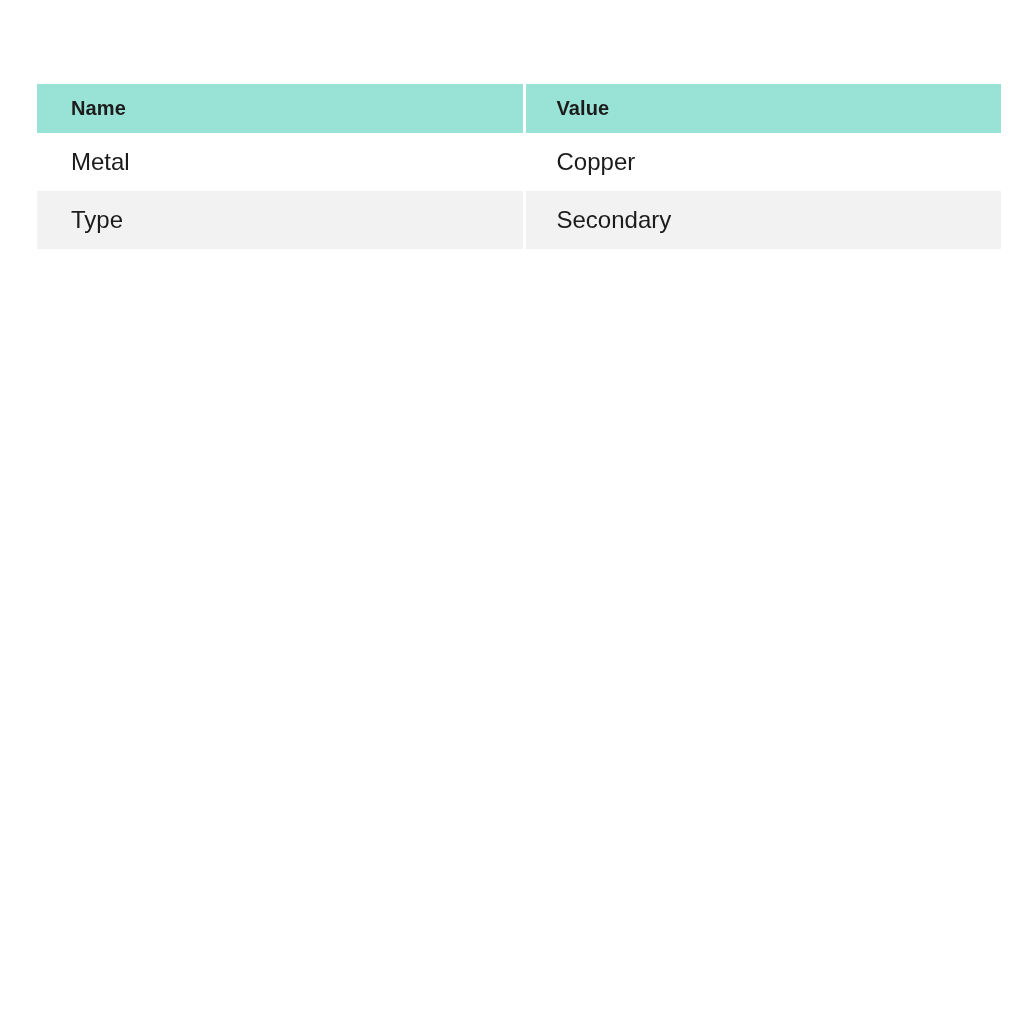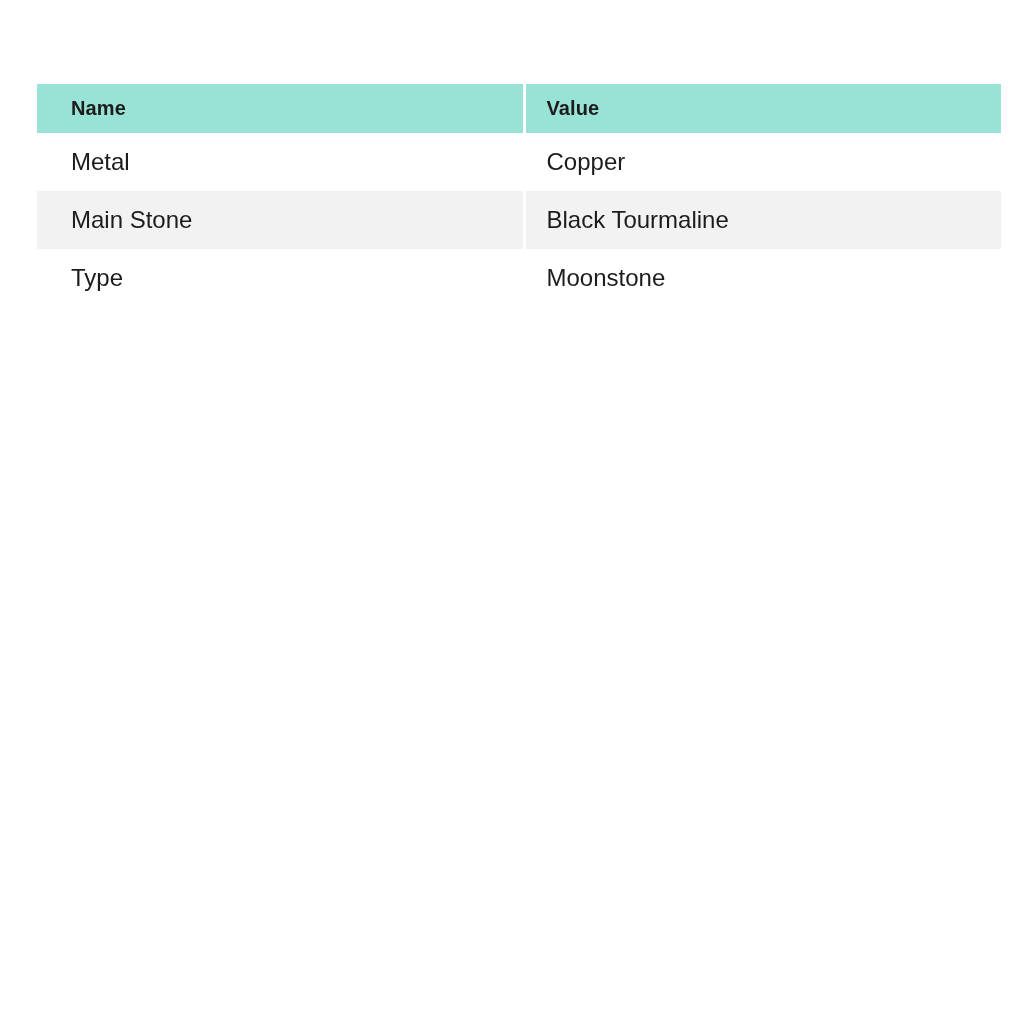--- a/index.html
+++ b/index.html
@@ -41,21 +41,21 @@
     height: 58px;
     font-size: 24px;
     font-weight: 400;
   }
   .col-name {
     width: 487px;
     padding-left: 34px;
     border-right: 3px solid #ffffff;
   }
   .col-value {
-    padding-left: 21px;
+    padding-left: 31px;
   }
   .attr-table tbody tr:nth-child(odd) td {
     background: #ffffff;
   }
   .attr-table tbody tr:nth-child(even) td {
     background: var(--row-alt-bg, #f2f2f2);
   }
 </style>
 </head>
 <body>
@@ -67,22 +67,18 @@
         <th class="col-name">Name</th>
         <th class="col-value">Value</th>
       </tr>
     </thead>
     <tbody id="table-body">
         <tr>
           <td class="col-name">Metal</td>
           <td class="col-value">Copper</td>
         </tr>
         <tr>
-          <td class="col-name">Main Stone</td>
-          <td class="col-value">Black Tourmaline</td>
-        </tr>
-        <tr>
           <td class="col-name">Type</td>
-          <td class="col-value">Moonstone</td>
+          <td class="col-value">Secondary</td>
         </tr>
       </tbody>
   </table>
 </div>
 
 </body></html>

